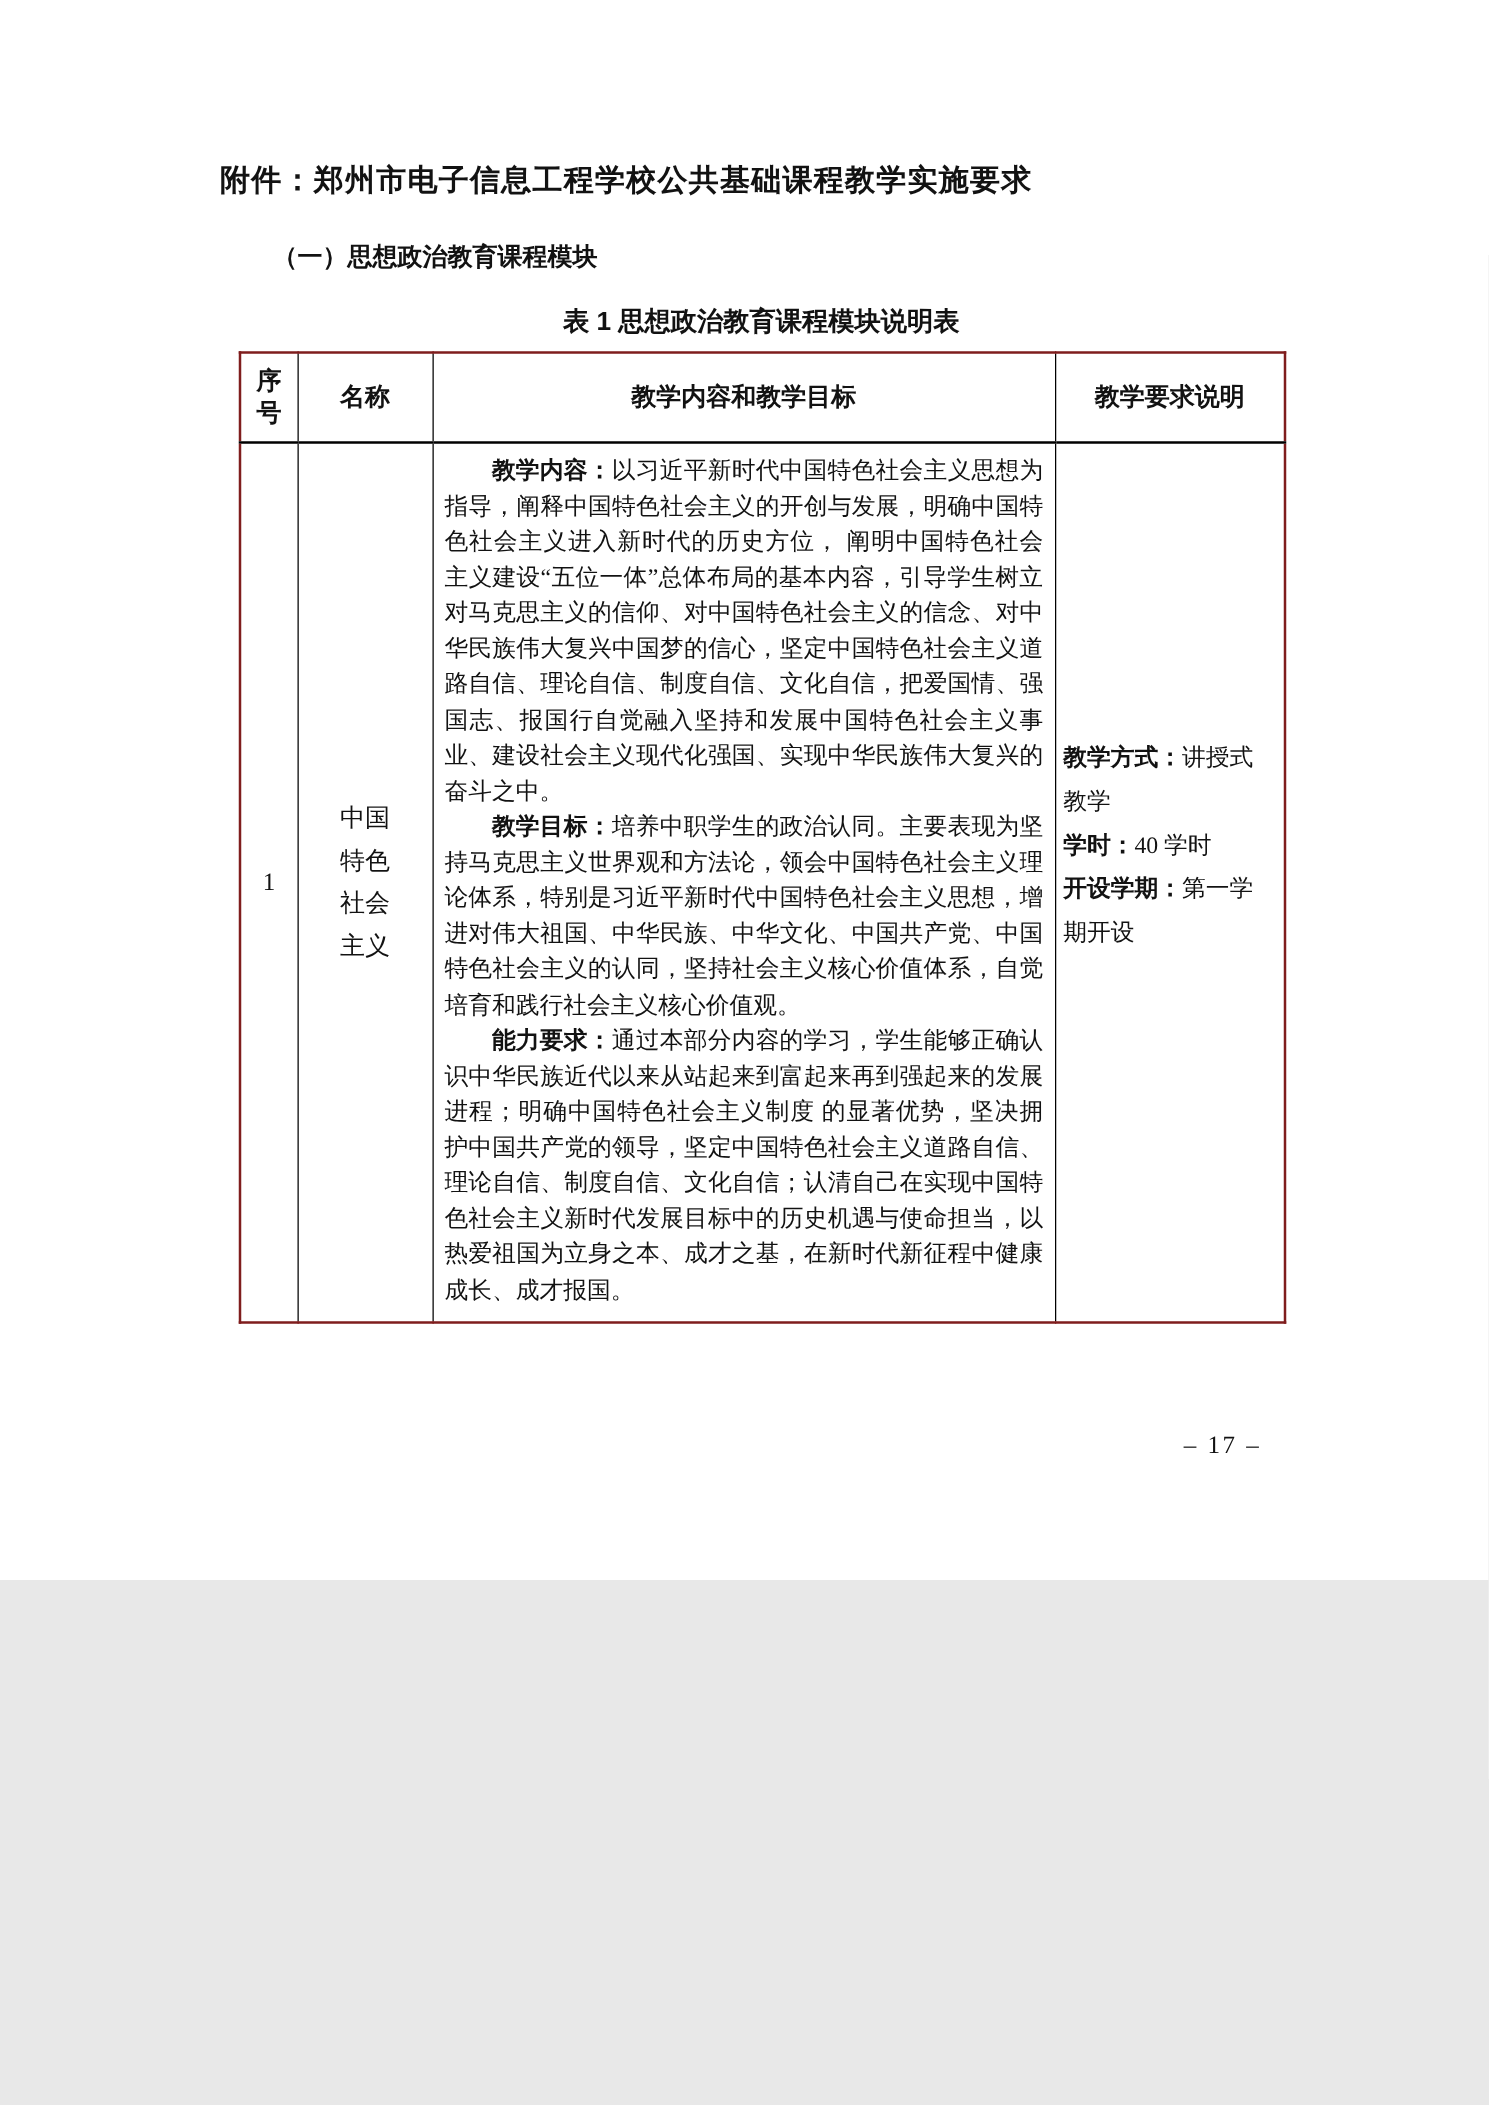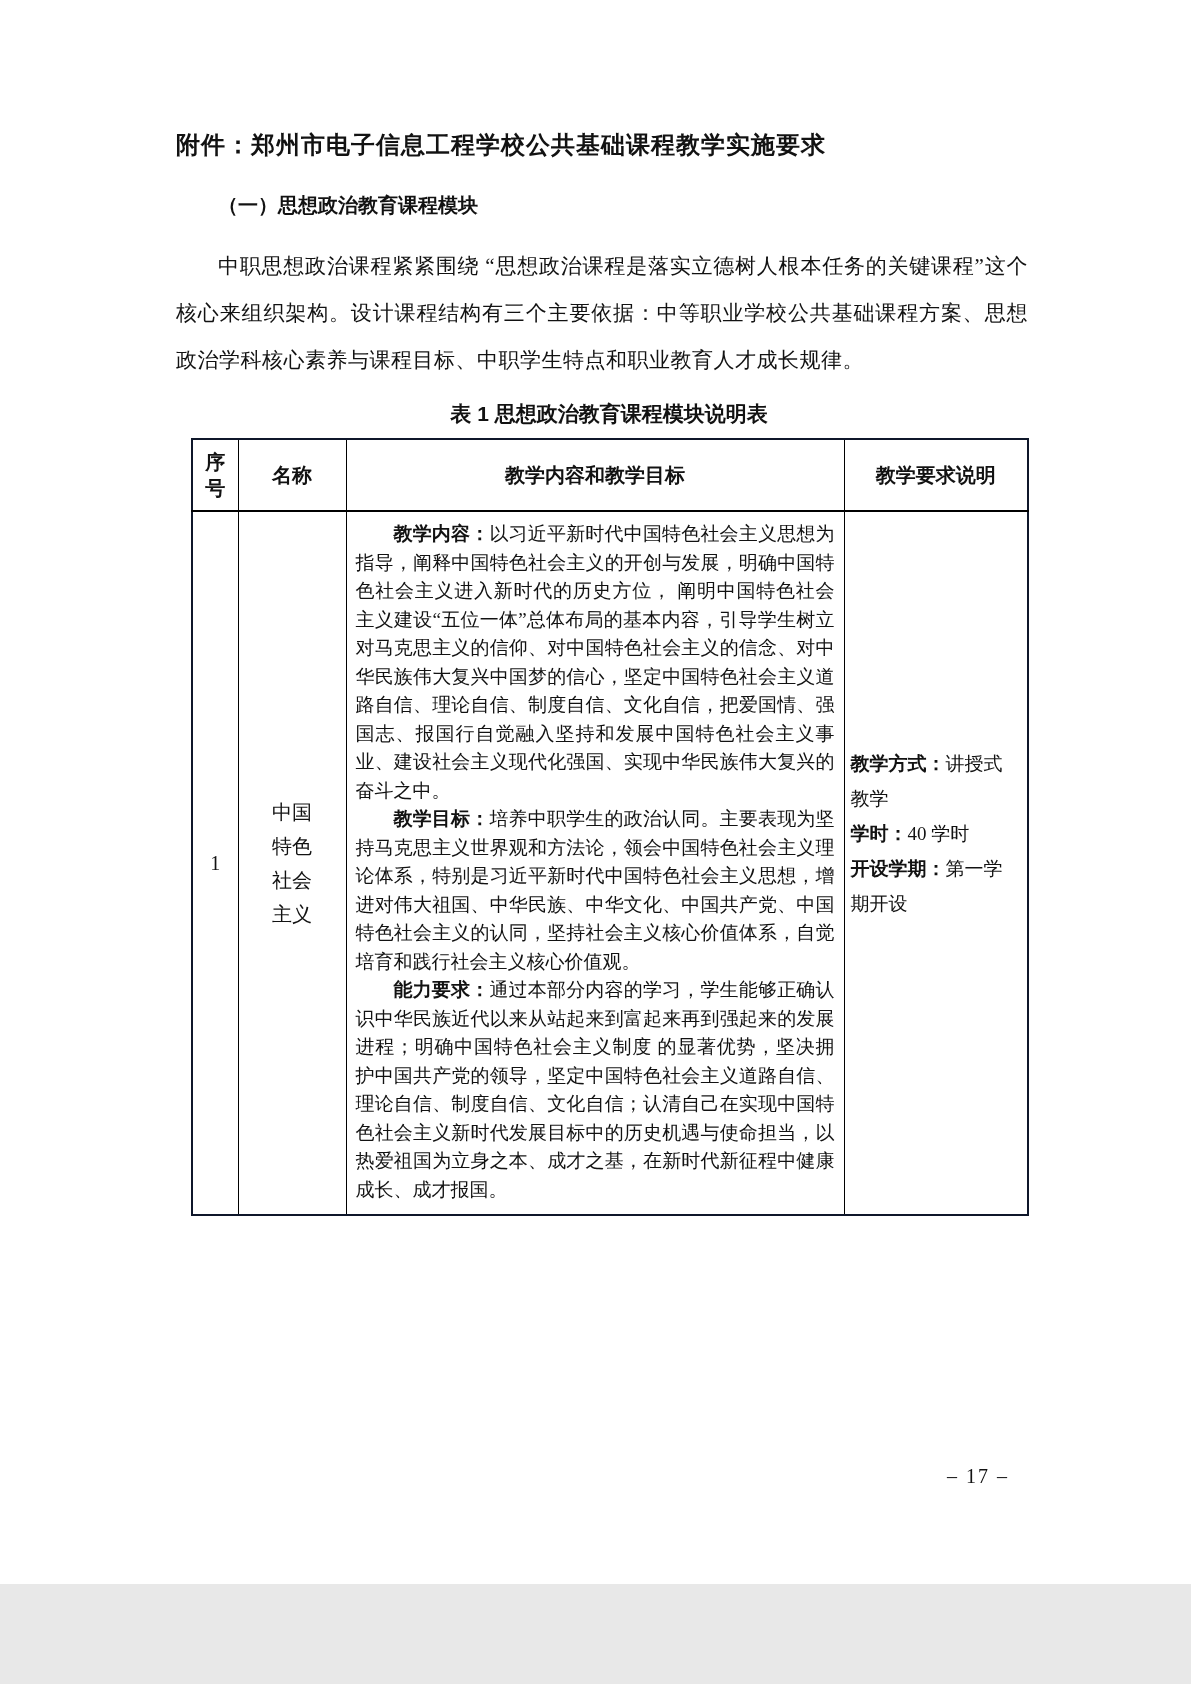--- a/index.html
+++ b/index.html
@@ -2,21 +2,21 @@
 <html lang="zh"><head>
 <meta charset="utf-8">
 <style>
   * { margin: 0; padding: 0; box-sizing: border-box; }
   html, body { background: #e8e8e8; }
   body { font-family: "Liberation Serif", "DejaVu Serif", serif; color: #121212; }
 
   .page {
     position: relative;
     width: 1191px;
-    height: 1584px;
+    height: 1264px;
     margin: 0 auto;
     background: #ffffff;
     overflow: hidden;
   }
 
   .content {
     padding: 128px 163px 0 176px;
   }
 
   .doc-title {
@@ -52,21 +52,21 @@
     font-weight: bold;
     text-align: center;
     margin: 16px 0 10px 15px;
     width: 836px;
   }
 
   table.course-table {
     margin-left: 15px;
     width: 836px;
     border-collapse: collapse;
-    border: 2px solid #0f172a;
+    border: 2px solid #7f1d1d;
     table-layout: fixed;
   }
   table.course-table th,
   table.course-table td {
     border: 1px solid #000;
   }
   table.course-table th {
     font-family: "Liberation Sans", "DejaVu Sans", sans-serif;
     font-size: 20px;
     font-weight: bold;
@@ -130,21 +130,20 @@
 </head>
 <body>
 
 <div class="page">
   <div class="content">
 
     <h1 class="doc-title">附件：郑州市电子信息工程学校公共基础课程教学实施要求</h1>
 
     <h2 class="section-heading">（一）思想政治教育课程模块</h2>
 
-    <p class="body-para">中职思想政治课程紧紧围绕 “思想政治课程是落实立德树人根本任务的关键课程”这个核心来组织架构。设计课程结构有三个主要依据：中等职业学校公共基础课程方案、思想政治学科核心素养与课程目标、中职学生特点和职业教育人才成长规律。</p>
 
     <div class="table-caption">表 1 思想政治教育课程模块说明表</div>
 
     <table class="course-table">
       <thead>
         <tr>
           <th class="col-index">序号</th>
           <th class="col-name">名称</th>
           <th class="col-content">教学内容和教学目标</th>
           <th class="col-req">教学要求说明</th>

